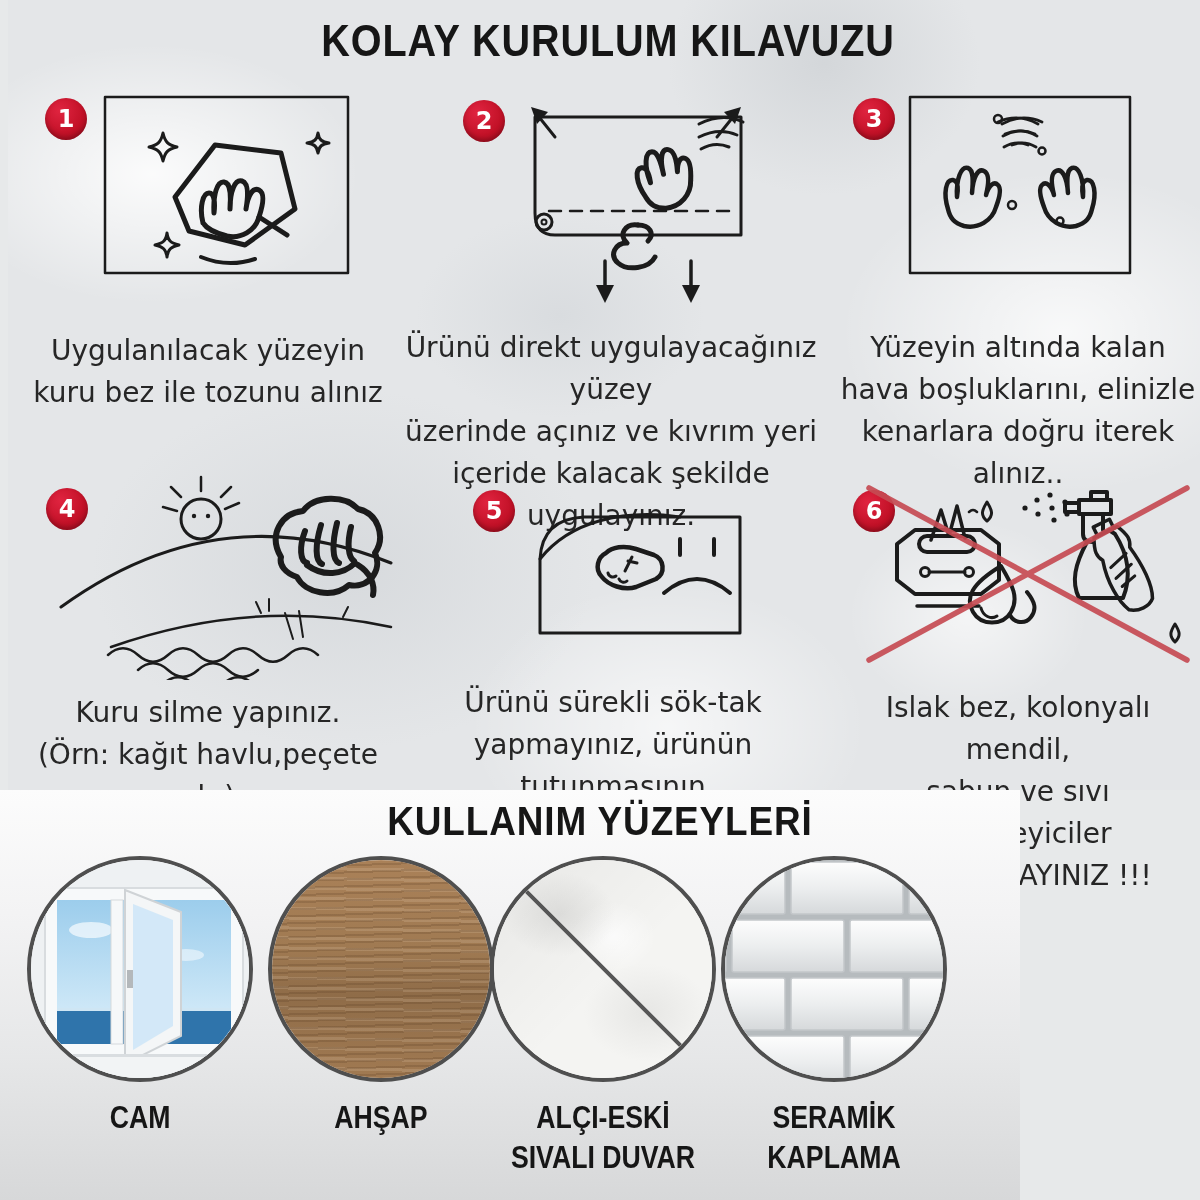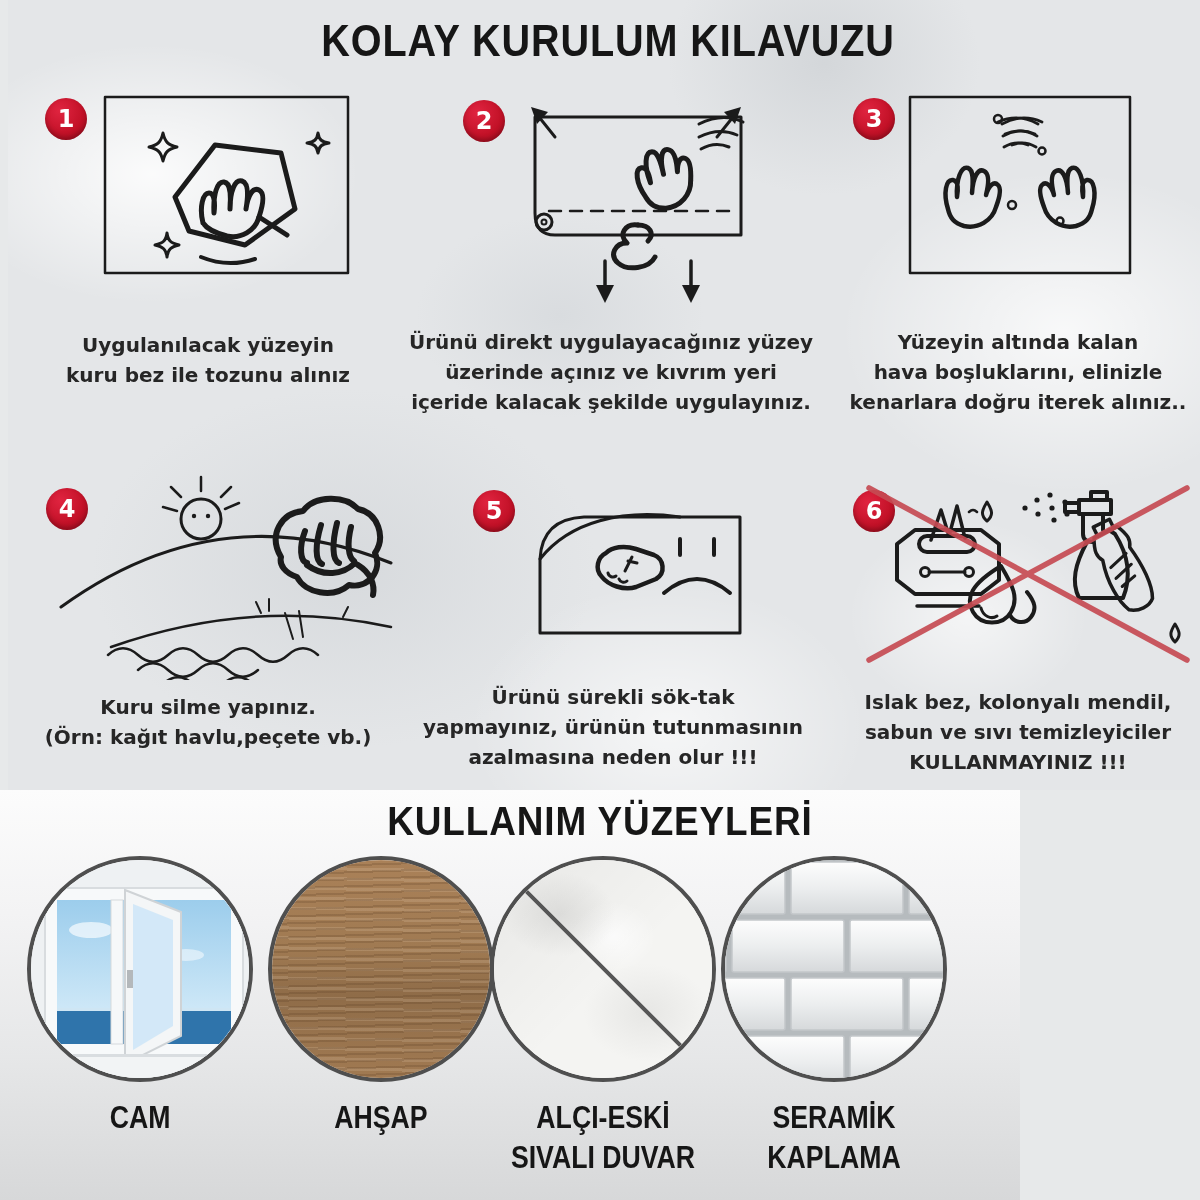--- a/index.html
+++ b/index.html
@@ -29,21 +29,21 @@
   .badge{
     position:absolute;width:42px;height:42px;border-radius:50%;
     background:radial-gradient(circle at 35% 30%, #e02440 0%, #c21127 60%, #a60d20 100%);
     color:#fff;display:flex;align-items:center;justify-content:center;
     font-weight:bold;font-size:24px;box-shadow:inset 0 -3px 5px rgba(0,0,0,.25);
   }
   .icon-wrap{position:absolute;}
   .icon-wrap svg{display:block;}
   .caption{
     position:absolute;text-align:center;white-space:pre-line;
-    font-weight:bold;font-size:20px;line-height:1.5;color:#262626;
+    font-weight:normal;font-size:28px;line-height:1.5;color:#262626;
   }
   
   .bottom-section{
     position:absolute;left:0;top:790px;width:1020px;height:410px;
     background:linear-gradient(180deg,#fcfcfc 0%,#f3f3f4 30%,#e6e7e8 65%,#d7d8d9 100%);
   }
   .surfaces-title{
     position:absolute;left:0;top:8px;width:1200px;text-align:center;
     font-family:"Liberation Sans",sans-serif;font-weight:900;font-size:41px;
     letter-spacing:1px;color:#161616;transform:scaleX(.9);

